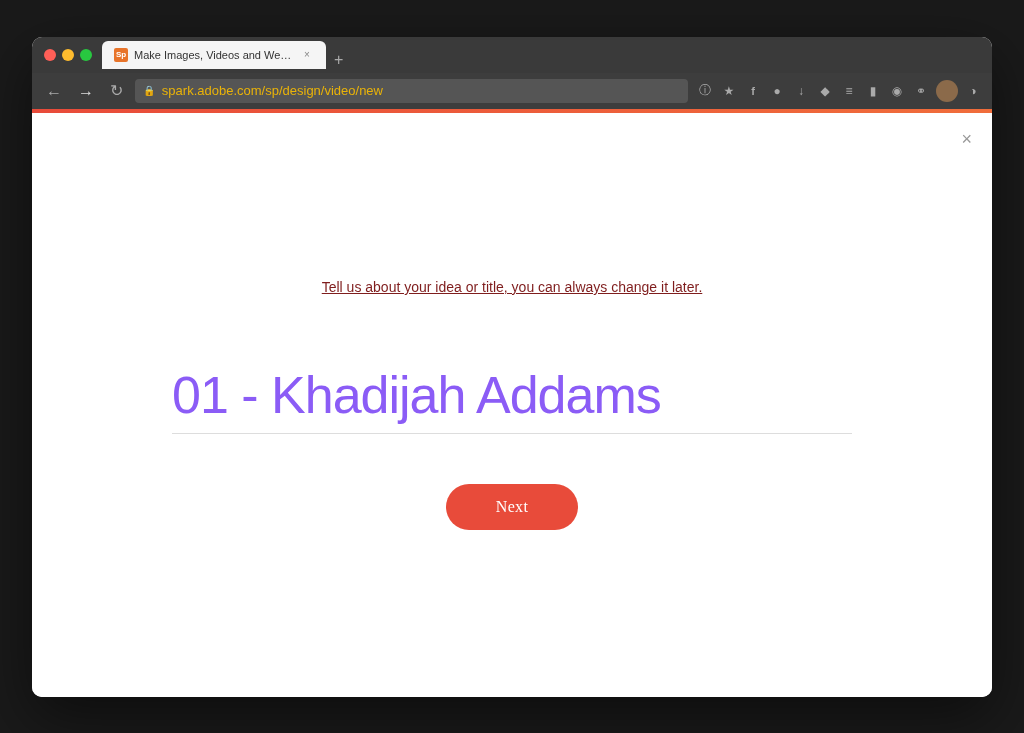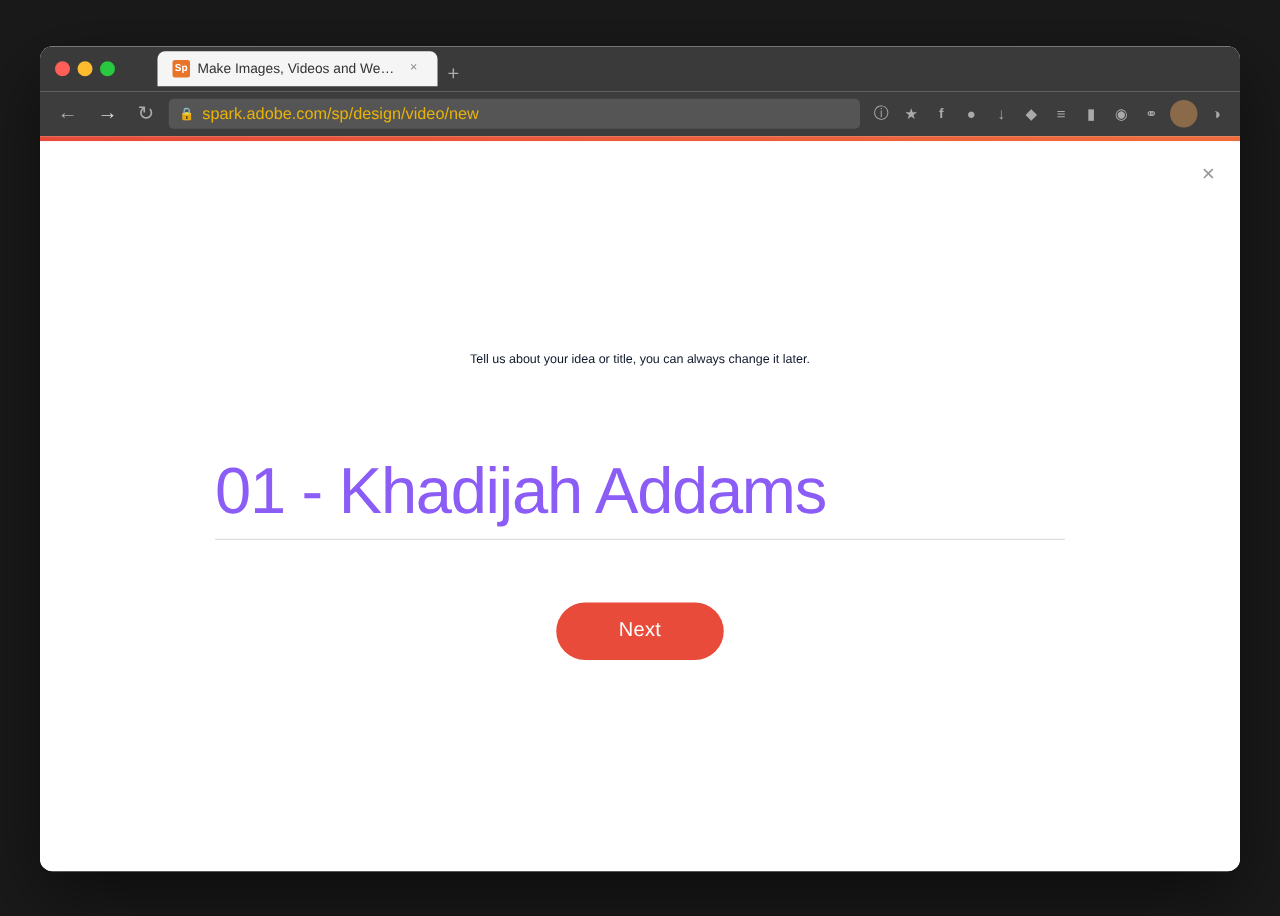--- a/index.html
+++ b/index.html
@@ -48,21 +48,21 @@
       height: 12px;
       border-radius: 50%;
     }
     .traffic-light.close { background: #ff5f57; }
     .traffic-light.minimize { background: #febc2e; }
     .traffic-light.maximize { background: #28c840; }
 
     .tab-bar {
       display: flex;
       align-items: flex-end;
-      margin-left: 26px;
+      margin-left: 2px;
       gap: 0;
     }
 
     .tab {
       background: #f5f5f5;
       border-radius: 6px 6px 0 0;
       padding: 0 12px;
       height: 28px;
       display: flex;
       align-items: center;
@@ -199,24 +199,25 @@
     .headline {
       font-size: 30px;
       font-weight: 700;
       color: #2c3e50;
       text-align: center;
       margin-bottom: 12px;
       letter-spacing: -0.5px;
     }
 
     .subheadline {
-      font-size: 10px;
-      color: #0f172a;
+      font-size: 14px;
+      color: #7f1d1d;
       text-align: center;
       margin-bottom: 70px;
+      text-decoration: underline;
     }
 
     .title-input-container {
       width: 680px;
       margin-bottom: 50px;
     }
 
     .title-input {
       width: 100%;
       font-size: 52px;
@@ -234,20 +235,21 @@
     .next-btn {
       background: #e84b3a;
       color: white;
       border: none;
       border-radius: 25px;
       padding: 14px 50px;
       font-size: 16px;
       font-weight: 500;
       cursor: pointer;
       letter-spacing: 0.3px;
+      font-family: Liberation Serif, serif;
     }
   </style>
 </head>
 <body>
 
 <div class="browser-window">
 
   <div class="title-bar">
     <div class="traffic-lights">
       <div class="traffic-light close"></div>

